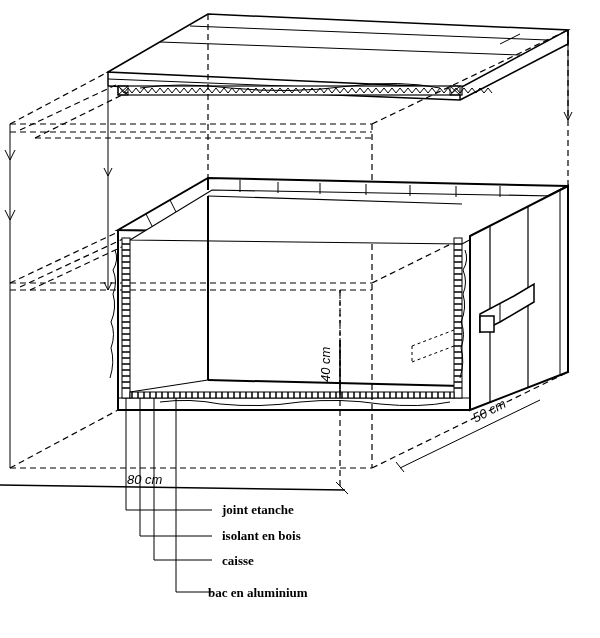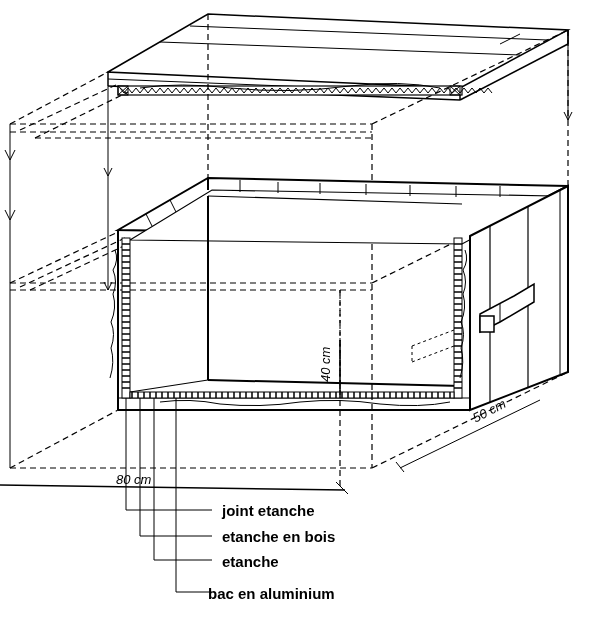--- a/index.html
+++ b/index.html
@@ -1,18 +1,18 @@
 <!DOCTYPE html>
 <html><head>
 <meta charset="utf-8">
 <style>
   html,body{margin:0;padding:0;background:#fff;}
   body{width:600px;height:638px;position:relative;overflow:hidden;font-family:"DejaVu Sans Mono",monospace;}
   svg{position:absolute;left:0;top:0;}
-  .lbl{position:absolute;font-family:Liberation Sans, sans-serif;font-weight:bold;font-size:15px;color:#000;white-space:nowrap;}
+  .lbl{position:absolute;font-family:Liberation Serif, serif;font-weight:bold;font-size:13px;color:#000;white-space:nowrap;}
   .dim{position:absolute;font-family:"Liberation Sans",sans-serif;font-style:italic;font-size:13px;color:#000;white-space:nowrap;}
 </style>
 </head>
 <body>
 
 <svg width="600" height="638" viewBox="0 0 600 638" xmlns="http://www.w3.org/2000/svg">
   <g stroke="#000" fill="none" stroke-width="1.5">
 
     <g>
       <polygon points="108,72 208,14 568,30 460,88" fill="#fff"></polygon>
@@ -142,20 +142,20 @@
       <line x1="140" y1="398" x2="140" y2="536"></line>
       <line x1="140" y1="536" x2="212" y2="536"></line>
       <line x1="154" y1="398" x2="154" y2="560"></line>
       <line x1="154" y1="560" x2="212" y2="560"></line>
       <line x1="176" y1="398" x2="176" y2="592"></line>
       <line x1="176" y1="592" x2="212" y2="592"></line>
     </g>
   </g>
 </svg>
 
-<div class="dim" style="left:116px;top:472px;">80 cm</div>
+<div class="dim" style="left:127px;top:472px;">80 cm</div>
 <div class="dim" style="left:318px;top:352px;transform:rotate(-90deg);transform-origin:left top;top:382px;">40 cm</div>
 <div class="dim" style="left:470px;top:412px;transform:rotate(-27deg);transform-origin:left top;">50 cm</div>
 
 <div class="lbl" style="left:222px;top:502px;">joint etanche</div>
-<div class="lbl" style="left:222px;top:528px;">etanche en bois</div>
-<div class="lbl" style="left:222px;top:553px;">etanche</div>
+<div class="lbl" style="left:222px;top:528px;">isolant en bois</div>
+<div class="lbl" style="left:222px;top:553px;">caisse</div>
 <div class="lbl" style="left:208px;top:585px;">bac en aluminium</div>
 
 </body></html>

